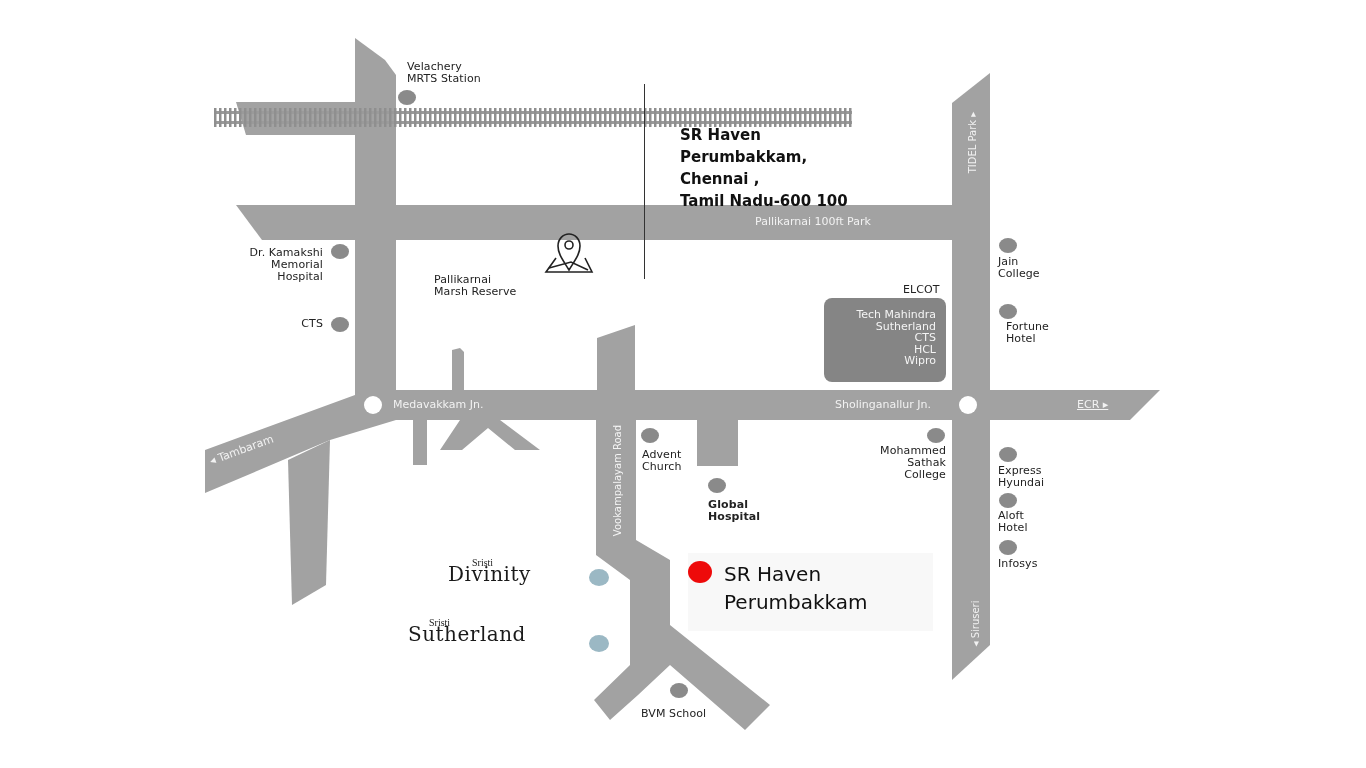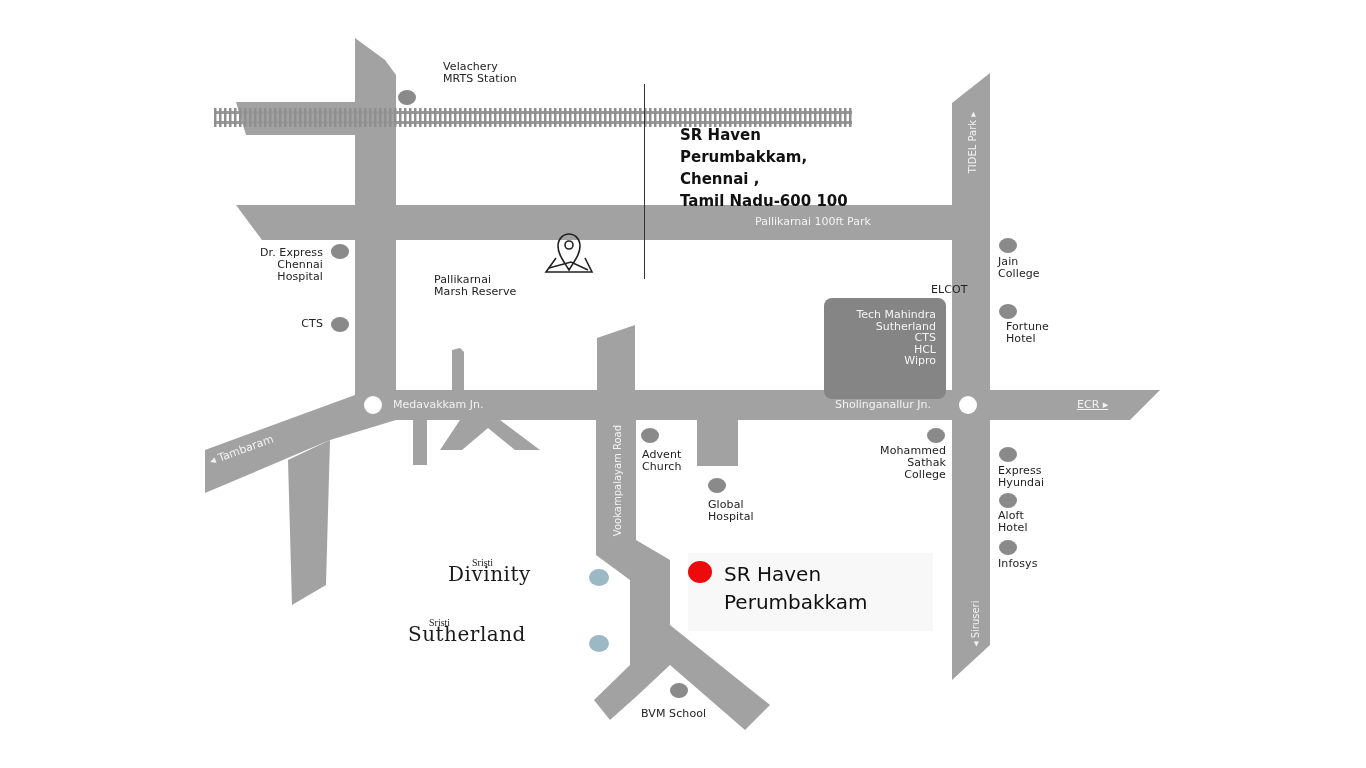--- a/index.html
+++ b/index.html
@@ -5,21 +5,21 @@
   html, body { margin: 0; padding: 0; background: #ffffff; }
   body { width: 1366px; height: 768px; position: relative; overflow: hidden; font-family: "Liberation Sans", sans-serif; }
   #map { position: absolute; left: 0; top: 0; width: 1366px; height: 768px; }
   .lbl { position: absolute; font-size: 11px; line-height: 12px; color: #222; font-family: "DejaVu Sans", sans-serif; letter-spacing: 0.1px; }
   .lbl.r { text-align: right; }
   .road-lbl { position: absolute; font-size: 11px; color: #f2f2f2; font-family: "DejaVu Sans", sans-serif; white-space: nowrap; }
   .poi { position: absolute; width: 18px; height: 15px; border-radius: 50%; background: #8a8a8a; }
   .jn { position: absolute; width: 18px; height: 18px; border-radius: 50%; background: #ffffff; }
   .addr { position: absolute; left: 680px; top: 124px; font-size: 15px; line-height: 22px; color: #111; font-family: "DejaVu Sans", sans-serif; font-weight: bold; }
   .addr div { font-weight: 600; }
-  .elcot-box { position: absolute; left: 824px; top: 298px; width: 122px; height: 101px; border-radius: 8px; background: #858585; color: #f4f4f4; font-size: 11px; line-height: 11.5px; text-align: right; box-sizing: border-box; padding: 11px 10px 0 0; font-family: "DejaVu Sans", sans-serif; }
+  .elcot-box { position: absolute; left: 824px; top: 298px; width: 122px; height: 84px; border-radius: 8px; background: #858585; color: #f4f4f4; font-size: 11px; line-height: 11.5px; text-align: right; box-sizing: border-box; padding: 11px 10px 0 0; font-family: "DejaVu Sans", sans-serif; }
   .project { position: absolute; font-family: "DejaVu Serif", serif; color: #1a1a1a; }
   .project .small { position: absolute; font-family: Liberation Serif, serif; font-size: 10px; color: #222; }
   .project .big { font-size: 20px; letter-spacing: 0.5px; }
   .proj-dot { position: absolute; width: 20px; height: 17px; border-radius: 50%; background: #9bb8c4; }
   .callout { position: absolute; left: 688px; top: 553px; width: 245px; height: 78px; background: #f8f8f8; }
   .red-dot { position: absolute; left: 688px; top: 561px; width: 24px; height: 22px; border-radius: 50%; background: #ee0a0a; }
   .callout-text { position: absolute; left: 724px; top: 560px; font-size: 20px; line-height: 28px; color: #111; font-family: "DejaVu Sans", sans-serif; }
   .vert-line { position: absolute; left: 644px; top: 84px; width: 1px; height: 195px; background: #333; }
 </style>
 </head>
@@ -91,41 +91,41 @@
 <div class="road-lbl" style="left:935px; top:618px; transform: rotate(-90deg); transform-origin: center; width:80px; text-align:center; font-size:10px;">◂ Siruseri</div>
 <div class="road-lbl" style="left:210px; top:455px; transform: rotate(-20deg); transform-origin: left center;">◂ Tambaram</div>
 <div class="road-lbl" style="left:557px; top:475px; transform: rotate(-90deg); transform-origin: center; width:120px; text-align:center; font-size:10px; color:#f4f4f4;">Vookampalayam Road</div>
 
 <div class="jn" style="left:364px; top:396px;"></div>
 <div class="road-lbl" style="left:393px; top:398px;">Medavakkam Jn.</div>
 <div class="jn" style="left:959px; top:396px;"></div>
 <div class="road-lbl" style="left:835px; top:398px;">Sholinganallur Jn.</div>
 
 <div class="poi" style="left:398px; top:90px;"></div>
-<div class="lbl" style="left:407px; top:61px;margin-left:36px;">
+<div class="lbl" style="left:407px; top:61px;">
   <div>Velachery</div>
   <div>MRTS Station</div>
 </div>
 
 <div class="poi" style="left:331px; top:244px;"></div>
 <div class="lbl r" style="left:230px; top:247px; width:93px;">
-  <div>Dr. Express</div>
-  <div>Chennai</div>
+  <div>Dr. Kamakshi</div>
+  <div>Memorial</div>
   <div>Hospital</div>
 </div>
 
 <div class="poi" style="left:331px; top:317px;"></div>
 <div class="lbl r" style="left:280px; top:318px; width:43px;">CTS</div>
 
 <div class="lbl" style="left:434px; top:274px;">
   <div>Pallikarnai</div>
   <div>Marsh Reserve</div>
 </div>
 
-<div class="lbl" style="left:903px; top:284px;margin-left:28px;">ELCOT</div>
+<div class="lbl" style="left:903px; top:284px;">ELCOT</div>
 <div class="elcot-box">
   <div>Tech Mahindra</div>
   <div>Sutherland</div>
   <div>CTS</div>
   <div>HCL</div>
   <div>Wipro</div>
 </div>
 
 <div class="poi" style="left:999px; top:238px;"></div>
 <div class="lbl" style="left:998px; top:256px;">
@@ -139,21 +139,21 @@
   <div>Hotel</div>
 </div>
 
 <div class="poi" style="left:641px; top:428px;"></div>
 <div class="lbl" style="left:642px; top:449px;">
   <div>Advent</div>
   <div>Church</div>
 </div>
 
 <div class="poi" style="left:708px; top:478px;"></div>
-<div class="lbl" style="left:708px; top:499px;">
+<div class="lbl" style="left:708px; top:499px;font-weight:bold;">
   <div>Global</div>
   <div>Hospital</div>
 </div>
 
 <div class="poi" style="left:927px; top:428px;"></div>
 <div class="lbl r" style="left:860px; top:445px; width:86px;">
   <div>Mohammed</div>
   <div>Sathak</div>
   <div>College</div>
 </div>

